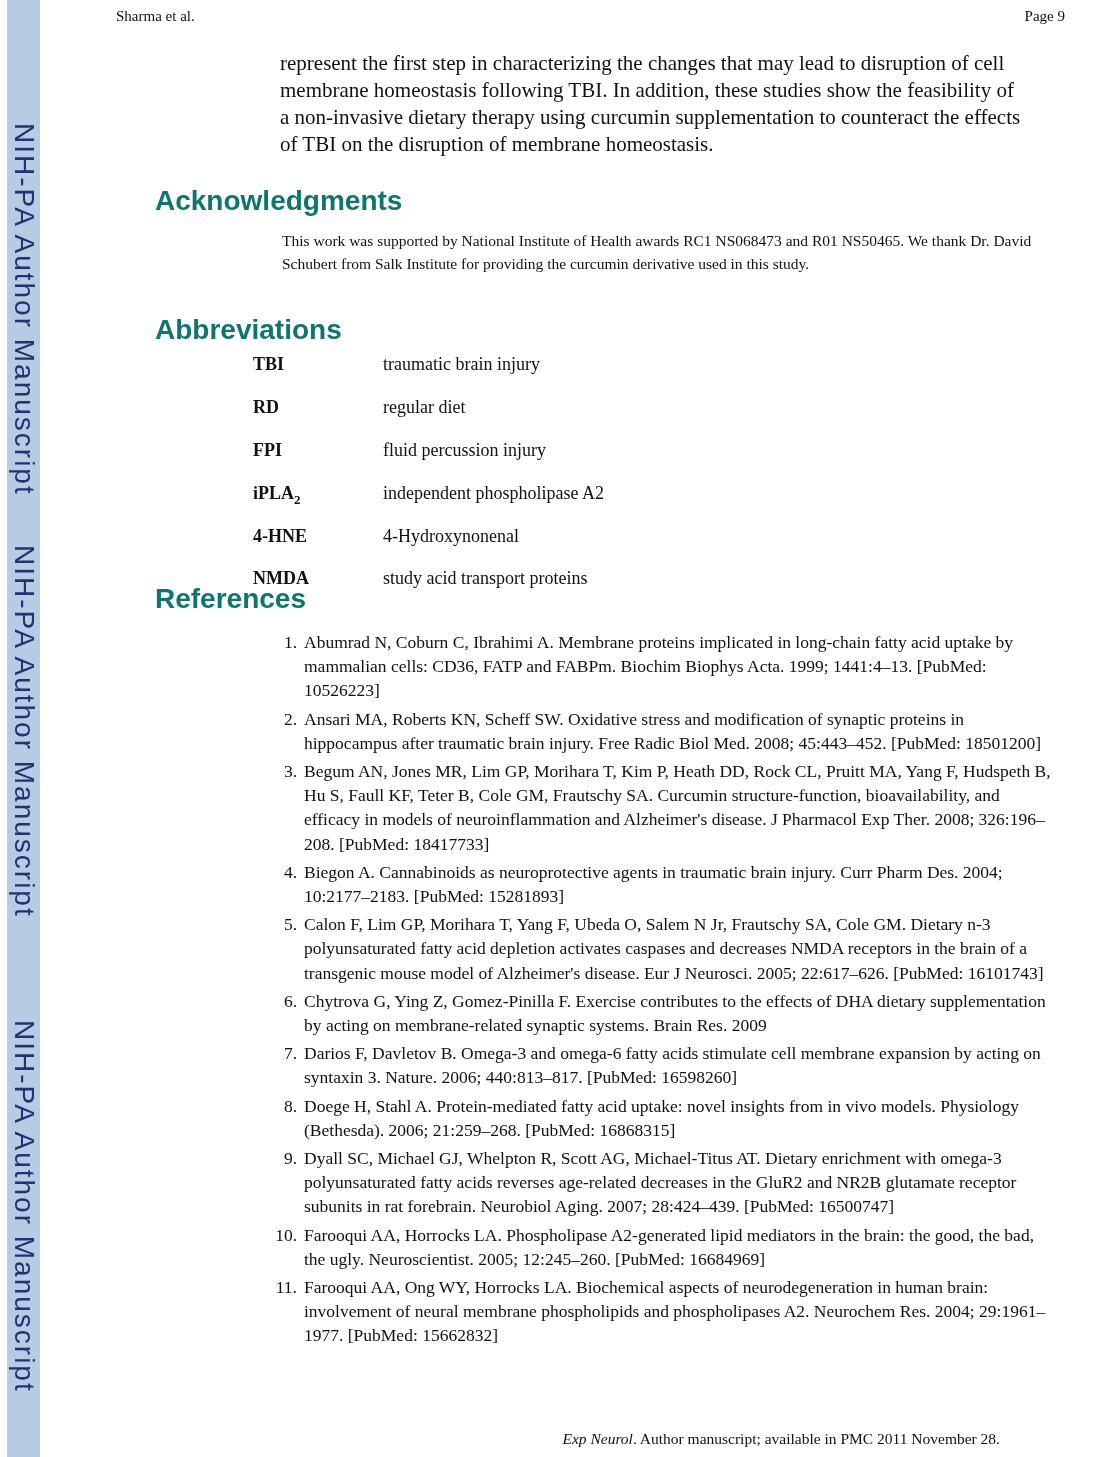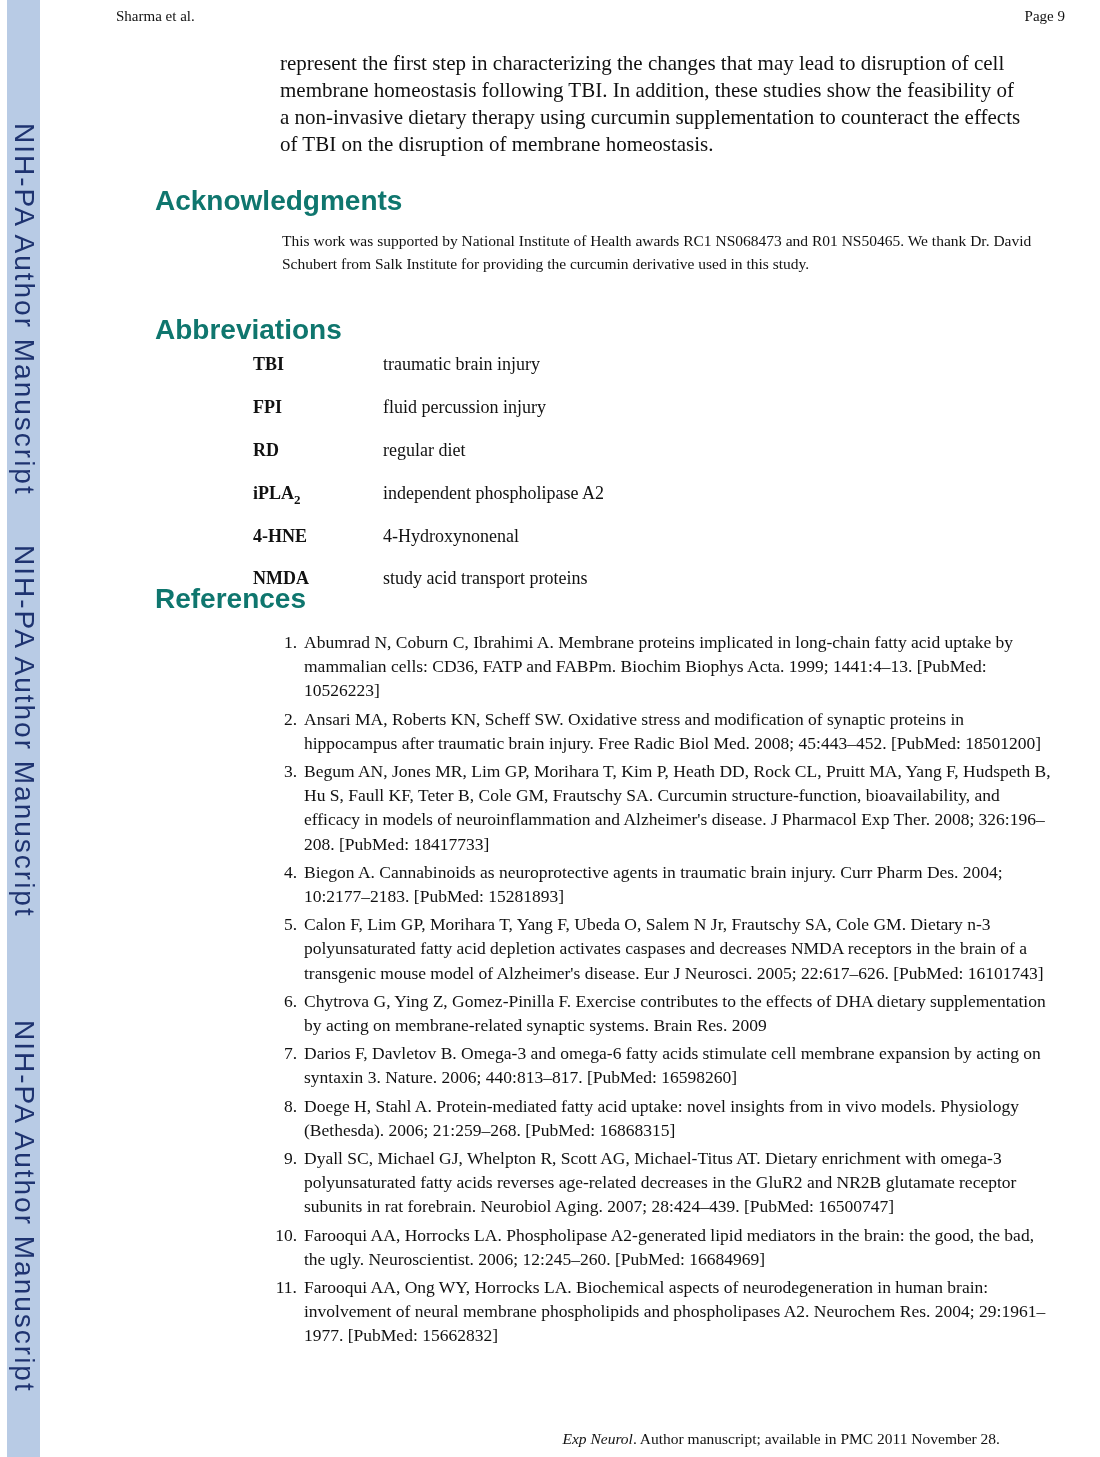--- a/index.html
+++ b/index.html
@@ -126,28 +126,28 @@
   <p class="ack-text">This work was supported by National Institute of Health awards RC1 NS068473 and R01 NS50465. We thank Dr. David Schubert from Salk Institute for providing the curcumin derivative used in this study.</p>
 
   <h2 class="sect h-abbr">Abbreviations</h2>
 
   <div class="abbr-list">
     <div class="abbr-row">
       <span class="abbr-term"><span>TBI</span><sub></sub></span>
       <span class="abbr-def">traumatic brain injury</span>
     </div>
     <div class="abbr-row">
+      <span class="abbr-term"><span>RD</span><sub></sub></span>
+      <span class="abbr-def">regular diet</span>
+    </div>
+    <div class="abbr-row">
       <span class="abbr-term"><span>FPI</span><sub></sub></span>
       <span class="abbr-def">fluid percussion injury</span>
     </div>
     <div class="abbr-row">
-      <span class="abbr-term"><span>RD</span><sub></sub></span>
-      <span class="abbr-def">regular diet</span>
-    </div>
-    <div class="abbr-row">
       <span class="abbr-term"><span>iPLA</span><sub>2</sub></span>
       <span class="abbr-def">independent phospholipase A2</span>
     </div>
     <div class="abbr-row">
       <span class="abbr-term"><span>4-HNE</span><sub></sub></span>
       <span class="abbr-def">4-Hydroxynonenal</span>
     </div>
     <div class="abbr-row">
       <span class="abbr-term"><span>NMDA</span><sub></sub></span>
       <span class="abbr-def">study acid transport proteins</span>
@@ -188,21 +188,21 @@
     <div class="ref-item">
       <span class="ref-num">8.</span>
       <span class="ref-text">Doege H, Stahl A. Protein-mediated fatty acid uptake: novel insights from in vivo models. Physiology (Bethesda). 2006; 21:259–268. [PubMed: 16868315]</span>
     </div>
     <div class="ref-item">
       <span class="ref-num">9.</span>
       <span class="ref-text">Dyall SC, Michael GJ, Whelpton R, Scott AG, Michael-Titus AT. Dietary enrichment with omega-3 polyunsaturated fatty acids reverses age-related decreases in the GluR2 and NR2B glutamate receptor subunits in rat forebrain. Neurobiol Aging. 2007; 28:424–439. [PubMed: 16500747]</span>
     </div>
     <div class="ref-item">
       <span class="ref-num">10.</span>
-      <span class="ref-text">Farooqui AA, Horrocks LA. Phospholipase A2-generated lipid mediators in the brain: the good, the bad, the ugly. Neuroscientist. 2006; 12:245–260. [PubMed: 16684969]</span>
+      <span class="ref-text">Farooqui AA, Horrocks LA. Phospholipase A2-generated lipid mediators in the brain: the good, the bad, the ugly. Neuroscientist. 2005; 12:245–260. [PubMed: 16684969]</span>
     </div>
     <div class="ref-item">
       <span class="ref-num">11.</span>
       <span class="ref-text">Farooqui AA, Ong WY, Horrocks LA. Biochemical aspects of neurodegeneration in human brain: involvement of neural membrane phospholipids and phospholipases A2. Neurochem Res. 2004; 29:1961–1977. [PubMed: 15662832]</span>
     </div>
   </div>
 
   <div class="footer">
     <span class="it">Exp Neurol</span><span>. Author manuscript; available in PMC 2011 November 28.</span>
   </div>

